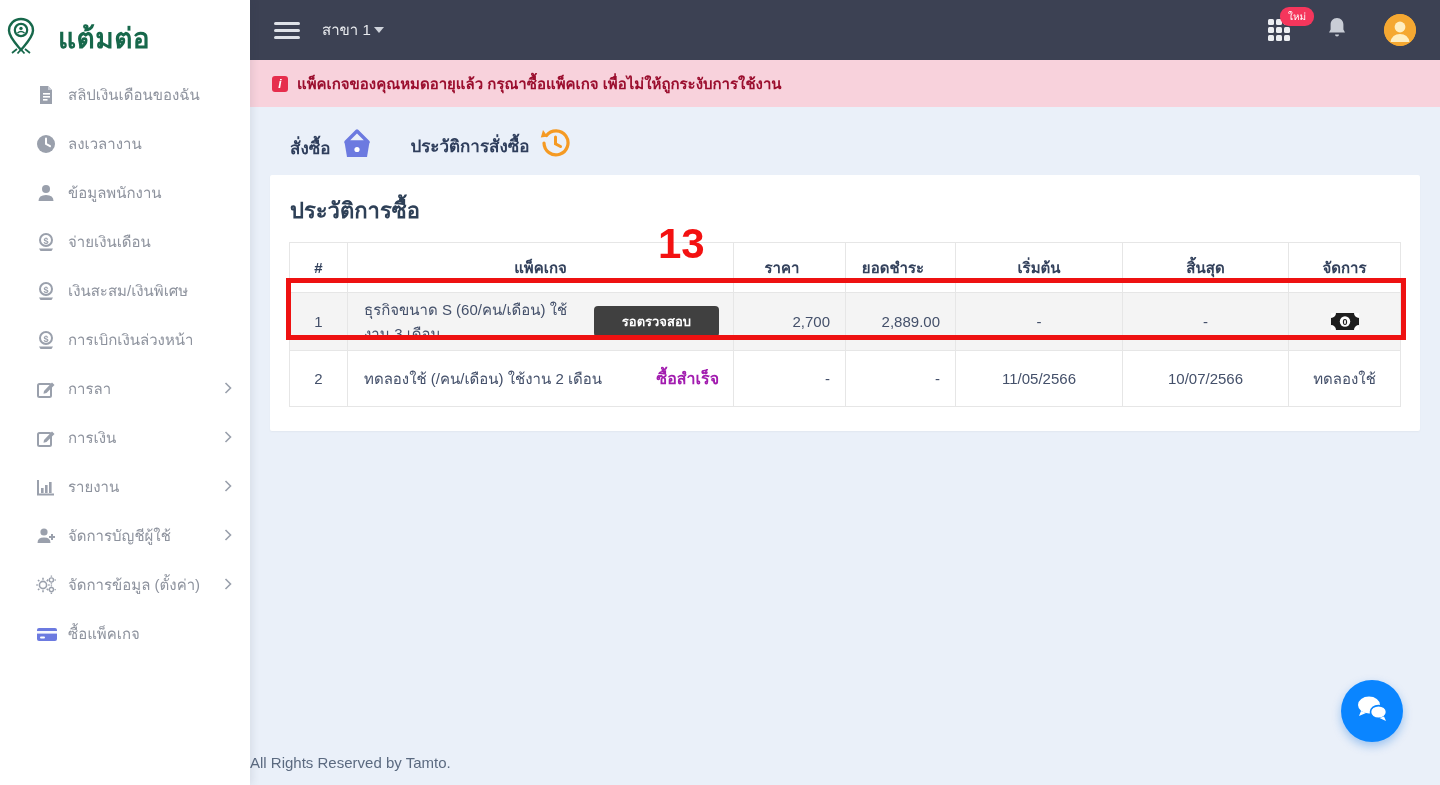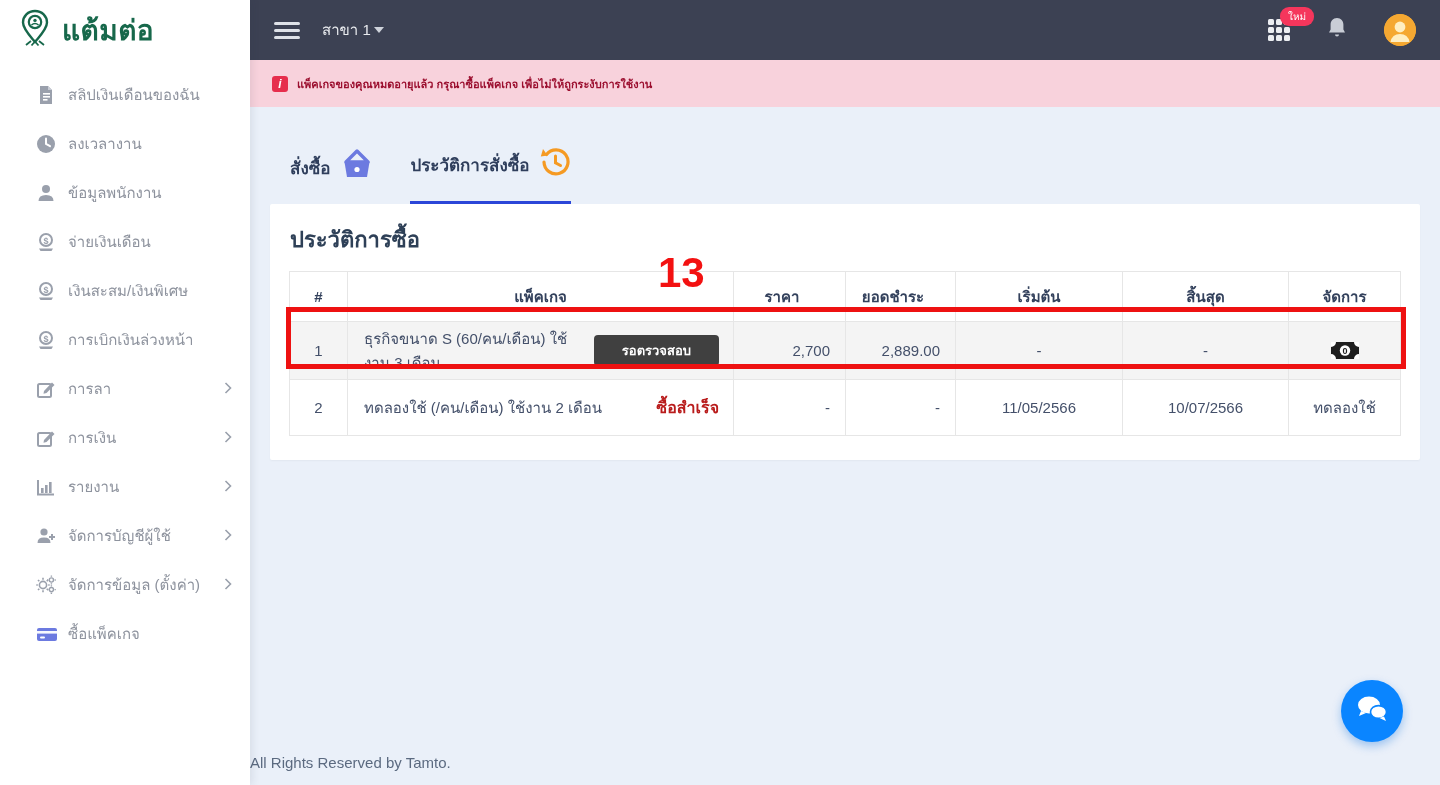--- a/index.html
+++ b/index.html
@@ -3,21 +3,21 @@
 <meta charset="utf-8">
 <style>
   * { margin:0; padding:0; box-sizing:border-box; }
   html,body { width:1440px; height:785px; overflow:hidden; }
   body { font-family:"Liberation Sans","DejaVu Sans",sans-serif; background:#eaf0f9; }
 
   .app { display:flex; width:1440px; height:785px; }
 
   
   .sidebar { width:250px; background:#fff; box-shadow:2px 0 8px rgba(40,50,70,.10); z-index:5; display:flex; flex-direction:column; }
-  .logo-row { height:60px; display:flex; align-items:center; padding-left:18px; gap:10px; }
+  .logo-row { height:60px; display:flex; align-items:flex-end; padding-left:4px; gap:20px; }
   .logo-text { font-size:28px; font-weight:bold; color:#17684b; letter-spacing:.5px; }
   .nav { padding-top:10px; }
   .nav-item { height:49px; display:flex; align-items:center; padding:0 18px 0 36px; cursor:pointer; }
   .nav-item .nico { width:20px; height:20px; margin-right:12px; flex:0 0 20px; }
   .nav-item .nlabel { font-size:15px; color:#8e939e; flex:1; }
   .nav-item .chev { color:#9aa0ac; flex:0 0 auto; }
 
   
   .main { flex:1; display:flex; flex-direction:column; min-width:0; }
   .topbar { height:60px; background:#3c4153; display:flex; align-items:center; padding:0 24px; box-shadow:0 2px 5px rgba(0,0,0,.15); }
@@ -28,46 +28,46 @@
   .topbar-right { margin-left:auto; display:flex; align-items:center; gap:36px; }
   .gridwrap { position:relative; cursor:pointer; }
   .grid-icon { display:grid; grid-template-columns:repeat(3,6px); grid-template-rows:repeat(3,6px); gap:2px; }
   .grid-icon i { background:#eceef2; border-radius:1.5px; }
   .new-badge { position:absolute; top:-12px; left:12px; background:#f5365c; color:#fff; font-size:10px; padding:2px 8px; border-radius:9px; white-space:nowrap; }
   .avatar { width:32px; height:32px; border-radius:50%; background:#f5a832; display:flex; align-items:center; justify-content:center; cursor:pointer; overflow:hidden; }
 
   
   .alert { height:47px; background:#f8d2dc; display:flex; align-items:center; padding:0 22px; gap:9px; }
   .alert-ico { width:16px; height:16px; background:#e62e4d; color:#fff; border-radius:3px; font-size:12px; font-weight:bold; display:flex; align-items:center; justify-content:center; font-style:italic; flex:0 0 16px; }
-  .alert-text { color:#9b0e2e; font-size:11px; font-weight:bold; }
+  .alert-text { color:#9b0e2e; font-size:15px; font-weight:bold; }
 
   
   .content { flex:1; position:relative; background:#eaf0f9; }
-  .tabs { height:97px; display:flex; align-items:flex-end; padding:30px 12px 0 40px; gap:36px; }
+  .tabs { height:68px; display:flex; align-items:center; padding:30px 12px 0 40px; gap:36px; }
   .tab { display:flex; align-items:center; gap:10px; font-size:17px; font-weight:bold; color:#2f3e5c; padding-bottom:18px; cursor:pointer; }
   .tab.active { border-bottom:3px solid #2b46d8; }
 
   .card { margin:0 20px; background:#fff; border-radius:2px; height:256px; padding:12px 19px; position:relative; box-shadow:0 1px 2px rgba(0,0,0,.04); }
   .card-title { font-size:22px; font-weight:bold; color:#2e4057; margin:6px 0 14px 1px; }
 
   table { border-collapse:collapse; table-layout:fixed; width:1111px; }
   th, td { border:1px solid #e6e6e6; font-size:15px; }
   thead th { height:50px; color:#33415c; font-weight:bold; background:#fff; }
   tbody tr.row-1 { background:#f4f4f4; }
   tbody tr.row-1 td { height:58px; }
   tbody tr.row-2 td { height:56px; background:#fff; }
   td.c-idx { text-align:center; color:#44506a; }
   th.h-price, th.h-paid { text-align:center; padding-right:15px; }
   td.c-price, td.c-paid { text-align:right; padding-right:15px; color:#44506a; }
   td.c-date { text-align:center; color:#44506a; }
   td.c-manage { text-align:center; color:#44506a; }
   .pkg-flex { display:flex; align-items:center; justify-content:space-between; padding:0 14px 0 16px; gap:10px; }
   .pkg-name { color:#44506a; }
   .badge-pending { background:#404040; color:#fff; font-size:13px; font-weight:bold; padding:5px 28px; border-radius:4px; white-space:nowrap; }
-  .status-success { color:#b91c1c; font-weight:bold; font-size:16px; white-space:nowrap; }
+  .status-success { color:#a21caf; font-weight:bold; font-size:16px; white-space:nowrap; }
   .date-red { color:#e8244e; }
   .cash-btn { display:inline-flex; cursor:pointer; vertical-align:middle; }
 
   
   .ann-box { position:absolute; left:16px; top:103px; width:1120px; height:62px; border:5px solid #ee1111; pointer-events:none; z-index:6; }
   .ann-num { position:absolute; left:388px; top:48px; font-size:42px; font-weight:bold; color:#f31111; pointer-events:none; z-index:6; line-height:1; }
 
   
   .footer { position:absolute; bottom:14px; width:100%; text-align:left; color:#5b6a80; font-size:15px; }
   .chat-fab { position:absolute; right:37px; bottom:43px; width:62px; height:62px; border-radius:50%; background:#0a85ff; display:flex; align-items:center; justify-content:center; cursor:pointer; box-shadow:0 4px 10px rgba(10,110,220,.35); }

